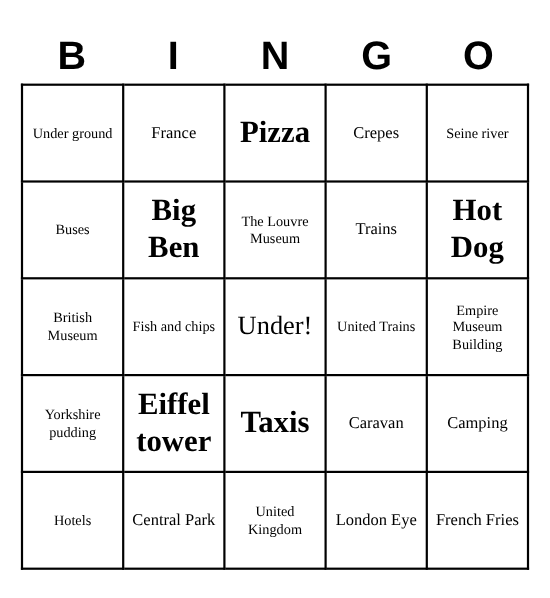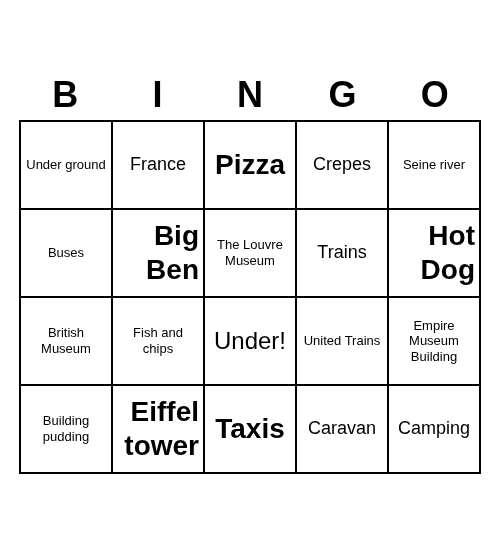--- a/index.html
+++ b/index.html
@@ -20,42 +20,43 @@
       flex: 1;
       text-align: center;
       font-size: 36px;
       font-weight: bold;
       padding: 4px 0;
       color: #000;
     }
     .bingo-grid {
       width: 100%;
       border-collapse: collapse;
+      font-family: Liberation Serif, serif;
     }
     .bingo-grid td {
       border: 2px solid #000;
       text-align: center;
       vertical-align: middle;
       width: 92px;
       height: 88px;
       padding: 4px;
       color: #000;
       line-height: 1.2;
     }
     .cell-text {
       display: flex;
       align-items: center;
       justify-content: center;
       width: 100%;
       height: 100%;
     }
     .size-sm { font-size: 13px; }
-    .size-md { font-size: 18px; }
+    .size-md { font-size: 15px; }
     .size-lg { font-size: 13px; }
-    .size-xl { font-size: 28px; text-align: right; }
+    .size-xl { font-size: 28px; }
     .size-free { font-size: 24px; font-weight: normal; }
   </style>
 </head>
 <body>
 
 <div style="display:flex; flex-direction:column; align-items:center;">
   <div class="bingo-header">
 
   <div class="header-cell">B</div>
       <div class="header-cell">I</div>
@@ -142,39 +143,66 @@
           </td>
           <td>
             <div class="cell-text">
               <span class="size-sm">Empire Museum Building</span>
             </div>
           </td>
         </tr>
         <tr>
           <td>
             <div class="cell-text">
-              <span class="size-sm">Building pudding</span>
+              <span class="size-sm">Yorkshire pudding</span>
             </div>
           </td>
           <td>
             <div class="cell-text">
               <span class="size-xl" style="font-weight: bold;">Eiffel tower</span>
             </div>
           </td>
           <td>
             <div class="cell-text">
               <span class="size-xl" style="font-weight: bold;">Taxis</span>
             </div>
           </td>
           <td>
             <div class="cell-text">
               <span class="size-md">Caravan</span>
             </div>
           </td>
           <td>
             <div class="cell-text">
               <span class="size-md">Camping</span>
+            </div>
+          </td>
+        </tr>
+        <tr>
+          <td>
+            <div class="cell-text">
+              <span class="size-lg">Hotels</span>
+            </div>
+          </td>
+          <td>
+            <div class="cell-text">
+              <span class="size-md">Central Park</span>
+            </div>
+          </td>
+          <td>
+            <div class="cell-text">
+              <span class="size-sm">United Kingdom</span>
+            </div>
+          </td>
+          <td>
+            <div class="cell-text">
+              <span class="size-md">London Eye</span>
+            </div>
+          </td>
+          <td>
+            <div class="cell-text">
+              <span class="size-md">French Fries</span>
             </div>
           </td>
         </tr>
       </tbody>
   </table>
 </div>
 
 </body></html>

